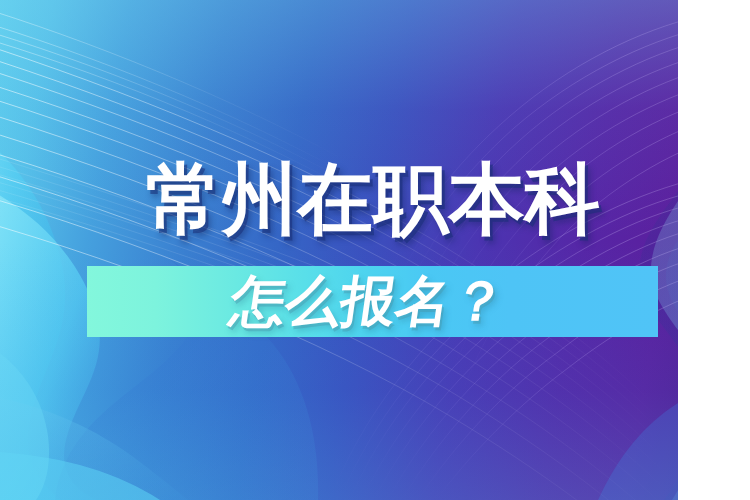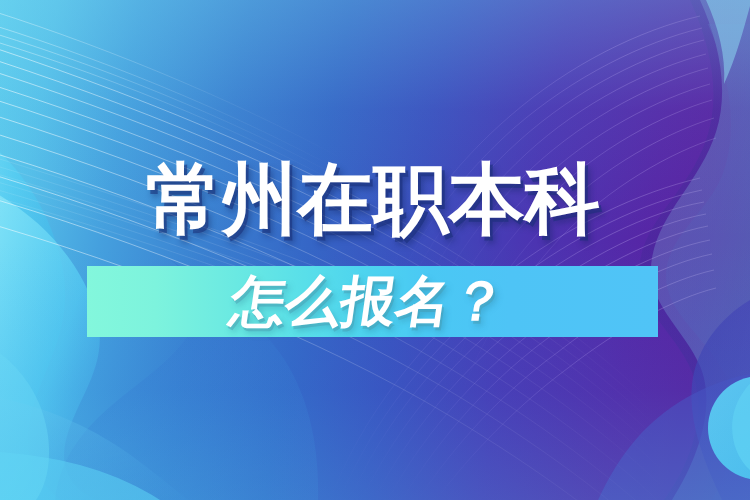--- a/index.html
+++ b/index.html
@@ -7,21 +7,21 @@
     margin: 0;
     padding: 0;
     background: #ffffff;
   }
   body {
     font-family: "Liberation Sans", "DejaVu Sans", sans-serif;
   }
 
   #banner {
     position: relative;
-    width: 750px;
+    width: 678px;
     height: 500px;
     overflow: hidden;
     background: #2e5fc0;
   }
 
   
   .bg-base {
     position: absolute;
     inset: 0;
     background: linear-gradient(100deg,

